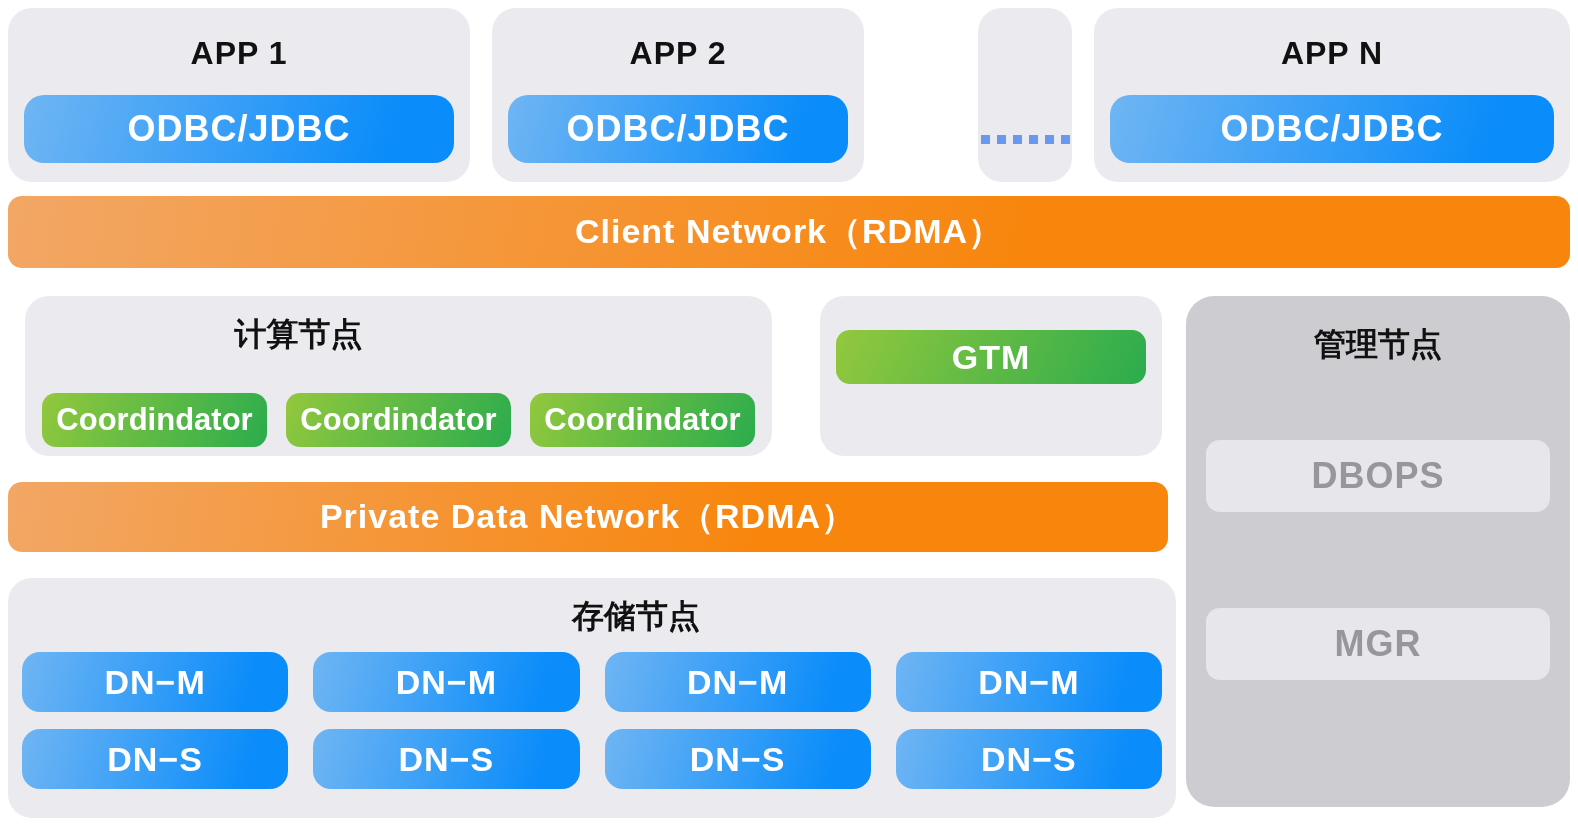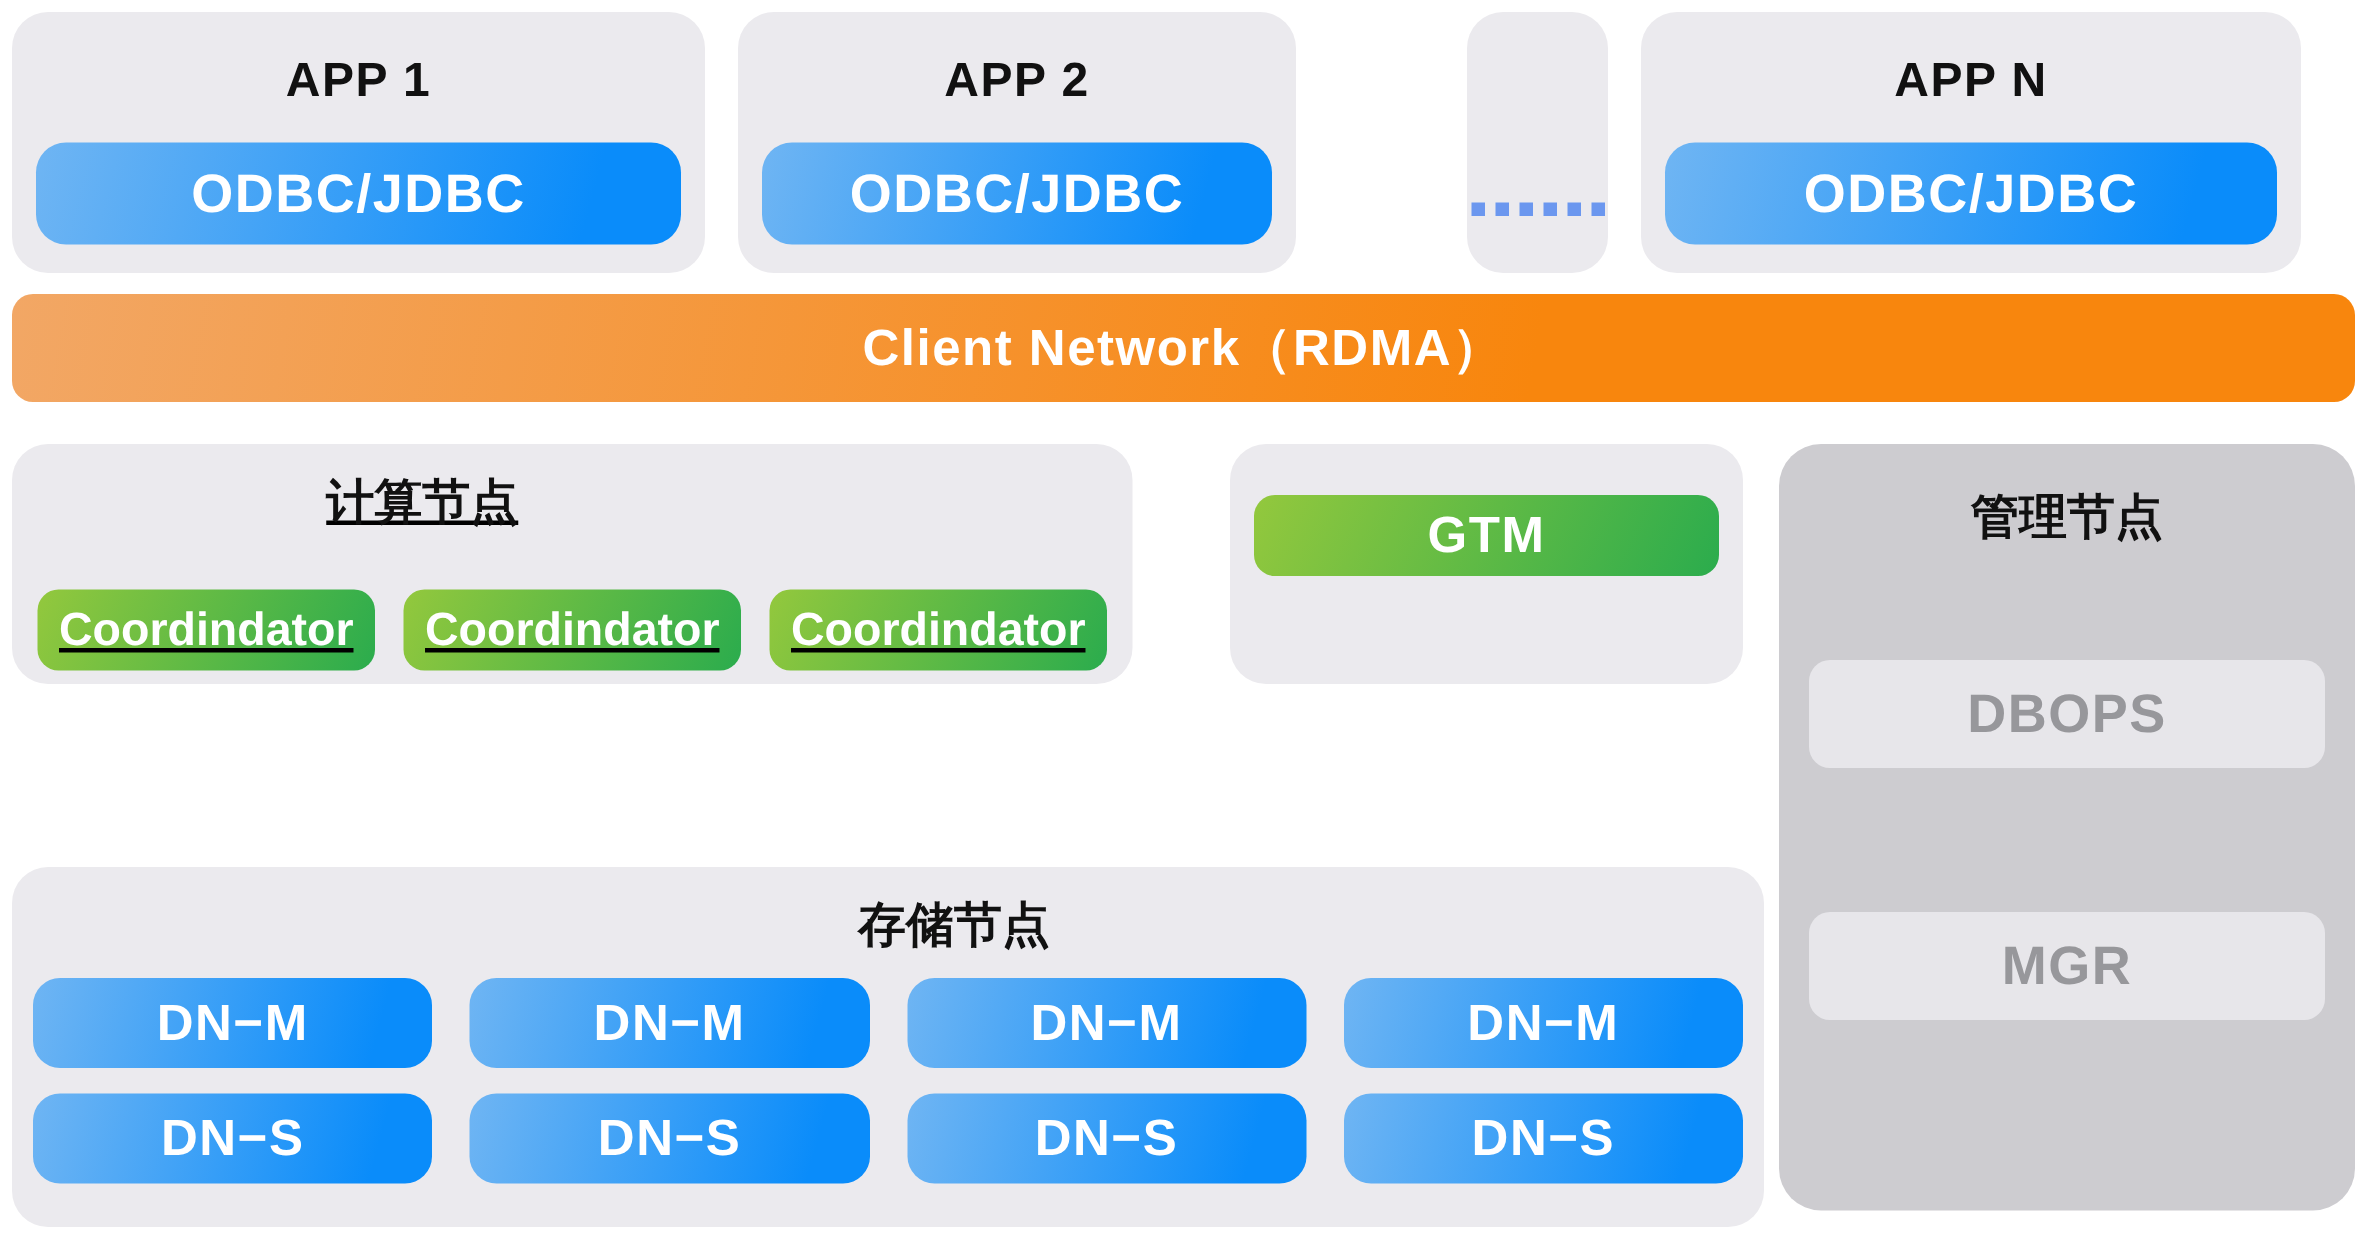--- a/index.html
+++ b/index.html
@@ -38,21 +38,21 @@
     display: flex;
     align-items: center;
     justify-content: center;
   }
   .pill.blue { background: linear-gradient(105deg, var(--blue-start, #6FB5F3) 0%, var(--blue-end, #0A8CFA) 85%); }
   .app-pill { margin-top: 15px; height: 68px; font-size: 36px; letter-spacing: 1px; }
   #app1 { left: 8px;    top: 8px; width: 462px; height: 174px; }
   #app2 { left: 492px;  top: 8px; width: 372px; height: 174px; }
   #dots-panel { left: 978px; top: 8px; width: 94px; height: 174px;
     display: flex; flex-direction: column; align-items: center; justify-content: flex-end; padding-bottom: 38px; }
-  #appN { left: 1094px; top: 8px; width: 440px; height: 174px; }
+  #appN { left: 1094px; top: 8px; width: 476px; height: 174px; }
   .dots { display: flex; gap: 7px; }
   .dots .dot { width: 9px; height: 9px; background: var(--dots-color, #6B97EF); display: inline-block; }
   
   .bar {
     position: absolute;
     border-radius: 14px;
     background: linear-gradient(100deg, var(--orange-start, #F2A765) 0%, var(--orange-end, #F8860D) 65%);
     color: #ffffff;
     display: flex;
     align-items: center;
@@ -63,21 +63,21 @@
   #client-bar  { left: 8px; top: 196px; width: 1562px; height: 72px; }
   #private-bar { left: 8px; top: 482px; width: 1160px; height: 70px; }
   
   .section-title {
     text-align: center;
     font-size: 32px;
     color: var(--title-text, #111111);
     height: 48px;
     line-height: 48px;
   }
-  #compute { left: 8px; top: 296px; width: 747px; height: 160px; padding: 14px 17px 0 17px; text-decoration: underline; }
+  #compute { left: 25px; top: 296px; width: 747px; height: 160px; padding: 14px 17px 0 17px; }
   #compute .section-title { transform: translateX(-100px); }
   .pill-row { display: flex; gap: 19px; margin-top: 35px; }
   .pill.green { background: linear-gradient(115deg, var(--green-start, #93C83D) 0%, var(--green-end, #2BAC4D) 100%); }
   .coord-pill { flex: 1; height: 54px; font-size: 31px; border-radius: 14px; }
   #gtm-panel { left: 820px; top: 296px; width: 342px; height: 160px; padding: 14px 16px 0 16px; }
   .gtm-pill { margin-top: 20px; height: 54px; font-size: 34px; border-radius: 14px; letter-spacing: 1px; }
   
   #mgmt {
     left: 1186px; top: 296px; width: 384px; height: 511px;
     background: var(--panel-gray, #CDCCD0);
@@ -156,20 +156,23 @@
   <div class="panel" id="gtm-panel">
     <div class="pill green gtm-pill">GTM</div>
   </div>
 
   <div class="panel" id="mgmt">
     <div class="section-title">管理节点</div>
     <div class="gray-pill" id="dbops">DBOPS</div>
     <div class="gray-pill" id="mgr">MGR</div>
   </div>
 
+  <div class="bar" id="private-bar">
+    <span>Private Data Network（RDMA）</span>
+  </div>
 
   <div class="panel" id="storage">
     <div class="section-title">存储节点</div>
     <div class="dn-grid">
       <div class="pill blue dn-pill">DN−M</div>
       <div class="pill blue dn-pill">DN−M</div>
       <div class="pill blue dn-pill">DN−M</div>
       <div class="pill blue dn-pill">DN−M</div>
       <div class="pill blue dn-pill">DN−S</div>
       <div class="pill blue dn-pill">DN−S</div>

